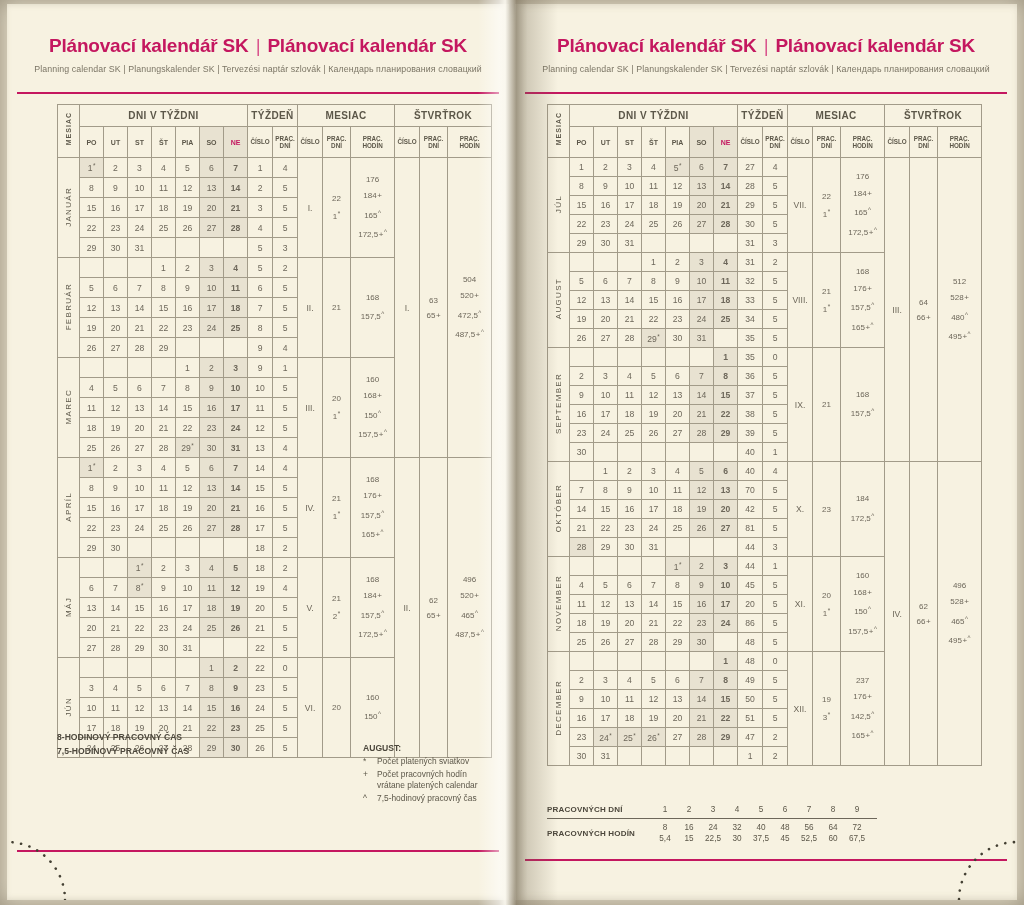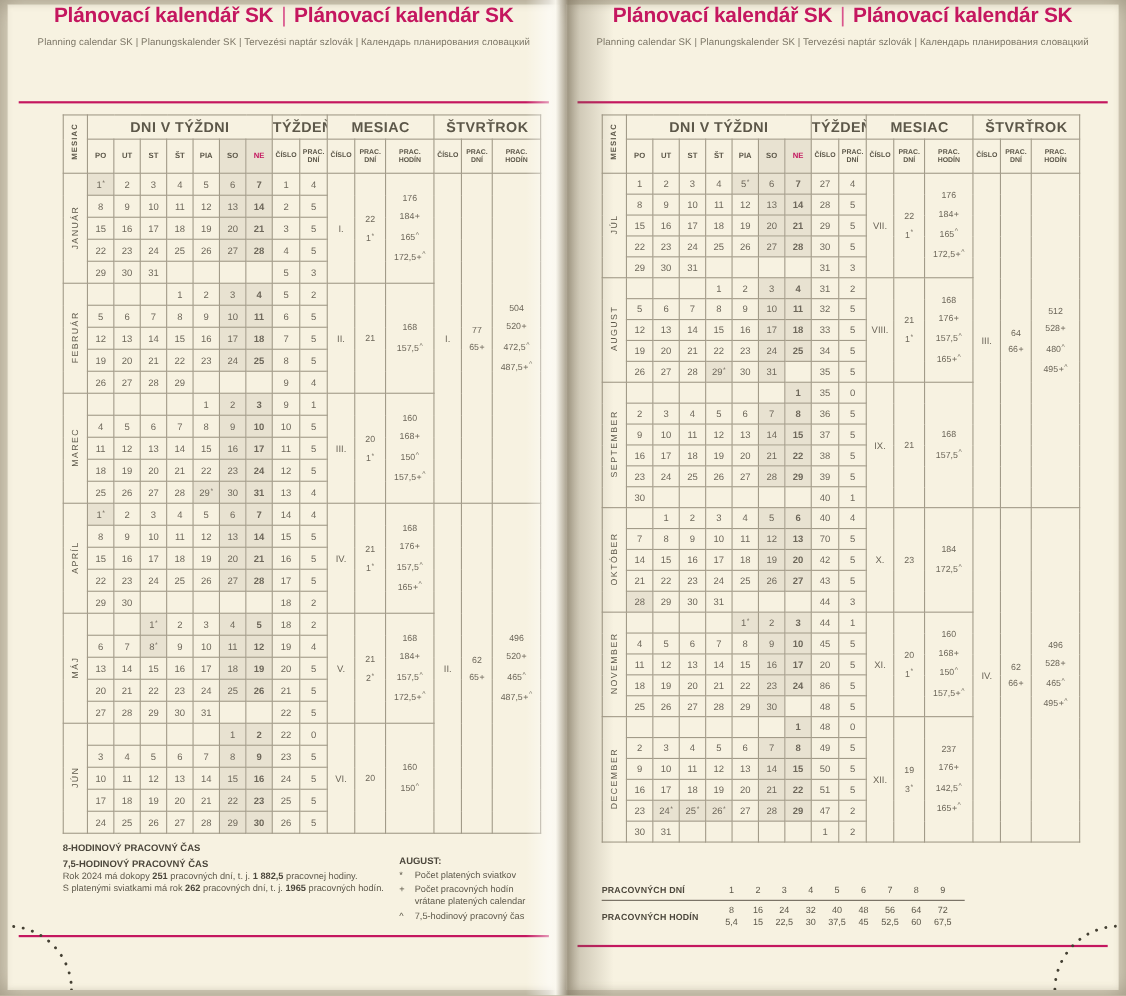--- a/index.html
+++ b/index.html
@@ -7,52 +7,52 @@
     width:1024px;height:905px;position:relative;overflow:hidden;
     background:#b9b19c;font-family:"Liberation Sans",sans-serif;
     -webkit-font-smoothing:antialiased;
   }
   .spread{position:absolute;inset:0;background:#ded7c3;box-shadow:inset 0 0 22px rgba(70,60,40,.45);}
   .page{position:absolute;top:4px;bottom:5px;width:502px;background:#f7f2e1;overflow:hidden;}
   .page.left{left:7px;box-shadow:inset -2px 0 6px rgba(120,108,84,.25);}
   .page.right{left:515px;box-shadow:inset 3px 0 8px rgba(120,108,84,.3);}
   .spine{position:absolute;top:0;bottom:0;left:478px;width:80px;pointer-events:none;
     background:linear-gradient(90deg,rgba(255,255,255,0) 0%,rgba(255,255,255,.55) 26%,rgba(252,250,242,.9) 34%,rgba(112,101,80,.55) 48%,rgba(112,101,80,.28) 62%,rgba(112,101,80,0) 100%);}
-  .page-title{text-align:center;font-size:19px;font-weight:700;color:#c4175f;letter-spacing:-0.2px;}
+  .page-title{margin-top:31px;text-align:center;font-size:19px;font-weight:700;color:#c4175f;letter-spacing:-0.2px;}
   .page-title .tdiv{font-weight:400;padding:0 7px;color:#d9548c;}
   .page-subtitle{margin-top:7px;text-align:center;font-size:8.8px;color:#7b7565;letter-spacing:0.1px;}
   .rule{position:absolute;left:10px;right:10px;height:2px;background:#c4175f;}
   .rule-top{top:88px;}
   .page.left .rule-bottom{top:846px;}
   .page.right .rule-bottom{top:855px;}
   .table-wrap{position:absolute;top:100px;}
   .page.left .table-wrap{left:50px;}
   .page.right .table-wrap{left:32px;}
   table.cal{table-layout:fixed;width:434px;border-collapse:collapse;}
   .cal th,.cal td{border:1px solid #a29b89;padding:0;text-align:center;vertical-align:middle;overflow:hidden;}
   .cal{border:1px solid #958e7c;}
   .cal thead tr.r1 th{height:21px;}
   .cal thead tr.r2 th{height:30px;}
-  .h-group{font-size:13px;font-weight:700;letter-spacing:0.4px;color:#5c5749;}
+  .h-group{font-size:10px;font-weight:700;letter-spacing:0.4px;color:#5c5749;}
   .h-day{font-size:7px;font-weight:700;color:#5c5749;}
   .h-sub{font-size:6.3px;font-weight:700;line-height:7.5px;color:#5c5749;}
   .h-sub span{display:block;}
   .vtext{writing-mode:vertical-rl;transform:rotate(180deg);display:inline-block;}
   .h-mesiac .vtext{font-size:7px;font-weight:700;letter-spacing:1px;color:#5c5749;}
   .cal tbody td{height:19px;font-size:8.6px;color:#6d675a;}
   .pg1 .cal tbody td{height:18px;}
   .c-shade{background:#e8e2d1;}
   .c-sun{color:#c4175f;font-weight:700;}
   .c-mname .vtext{font-size:8px;letter-spacing:1.3px;color:#5c5749;}
   .c-mnum,.c-qnum{font-size:8.6px;}
   .ln{line-height:15px;font-size:8px;}
   .c-mhod .ln,.c-qhod .ln{line-height:16.5px;}
   .mk-sup{font-size:6.3px;vertical-align:3px;margin-left:0.5px;}
   .mk-plus{font-size:8px;margin-left:0.5px;}
-  .bottom-left-notes{position:absolute;top:762px;left:50px;right:22px;display:flex;}
+  .bottom-left-notes{position:absolute;top:728px;left:50px;right:22px;display:flex;}
   .notes-col{width:296px;}
   .notes-h{font-size:8.6px;font-weight:700;color:#4c473c;line-height:11px;margin-top:3px;}
   .notes-h:first-child{margin-top:0;}
   .notes-ln{font-size:8.4px;color:#5c5749;line-height:11px;}
   .notes-ln b{color:#4c473c;}
   .legend-col{flex:1;padding-left:10px;margin-top:11px;}
   .legend-title{font-size:8.6px;font-weight:700;color:#4c473c;line-height:11px;margin-bottom:2px;}
   .legend-item{display:flex;font-size:8.4px;color:#5c5749;line-height:10.5px;margin-bottom:2.5px;}
   .legend-sym{width:14px;flex:none;}
   .hours-wrap{position:absolute;top:800px;left:32px;width:330px;}
@@ -155,21 +155,21 @@
                 <div class="ln">1<span class="mk-sup">*</span></div>
               </td>
               <td class="c-mhod" rowspan="5">
                 <div class="ln">176</div>
                 <div class="ln">184<span class="mk-plus">+</span></div>
                 <div class="ln">165<span class="mk-sup">^</span></div>
                 <div class="ln">172,5<span class="mk-plus">+</span><span class="mk-sup">^</span></div>
               </td>
               <td class="c-qnum" rowspan="15">I.</td>
               <td class="c-qdni" rowspan="15">
-                <div class="ln">77</div>
+                <div class="ln">63</div>
                 <div class="ln">65<span class="mk-plus">+</span></div>
               </td>
               <td class="c-qhod" rowspan="15">
                 <div class="ln">504</div>
                 <div class="ln">520<span class="mk-plus">+</span></div>
                 <div class="ln">472,5<span class="mk-sup">^</span></div>
                 <div class="ln">487,5<span class="mk-plus">+</span><span class="mk-sup">^</span></div>
               </td>
             </tr>
             <tr>
@@ -556,24 +556,20 @@
               <td class="c-wknum">26</td>
               <td class="c-wkprac">5</td>
             </tr>
           </tbody>
         </table>
     </div>
     <div class="bottom-left-notes">
       <div class="notes-col">
         <div class="notes-h">8-HODINOVÝ PRACOVNÝ ČAS</div>
         <div class="notes-h">7,5-HODINOVÝ PRACOVNÝ ČAS</div>
-        <div id="notes75">
-            <div class="notes-ln">Rok 2024 má dokopy <b>251</b> pracovných dní, t. j. <b>1 882,5</b> pracovnej hodiny.</div>
-            <div class="notes-ln">S platenými sviatkami má rok <b>262</b> pracovných dní, t. j. <b>1965</b> pracovných hodín.</div>
-          </div>
       </div>
       <div class="legend-col">
         <div class="legend-title">AUGUST:</div>
         <div id="legend-items">
             <div class="legend-item">
               <span class="legend-sym">*</span>
               <span>Počet platených sviatkov</span>
             </div>
             <div class="legend-item">
               <span class="legend-sym">+</span>
@@ -934,21 +930,21 @@
               <td class="c-wkprac">5</td>
             </tr>
             <tr>
               <td class="c-day">21</td>
               <td class="c-day">22</td>
               <td class="c-day">23</td>
               <td class="c-day">24</td>
               <td class="c-day">25</td>
               <td class="c-day c-shade">26</td>
               <td class="c-day c-shade c-sun">27</td>
-              <td class="c-wknum">43</td>
+              <td class="c-wknum">81</td>
               <td class="c-wkprac">5</td>
             </tr>
             <tr>
               <td class="c-day c-shade">28</td>
               <td class="c-day">29</td>
               <td class="c-day">30</td>
               <td class="c-day">31</td>
               <td class="c-day"></td>
               <td class="c-day"></td>
               <td class="c-day c-sun"></td>

